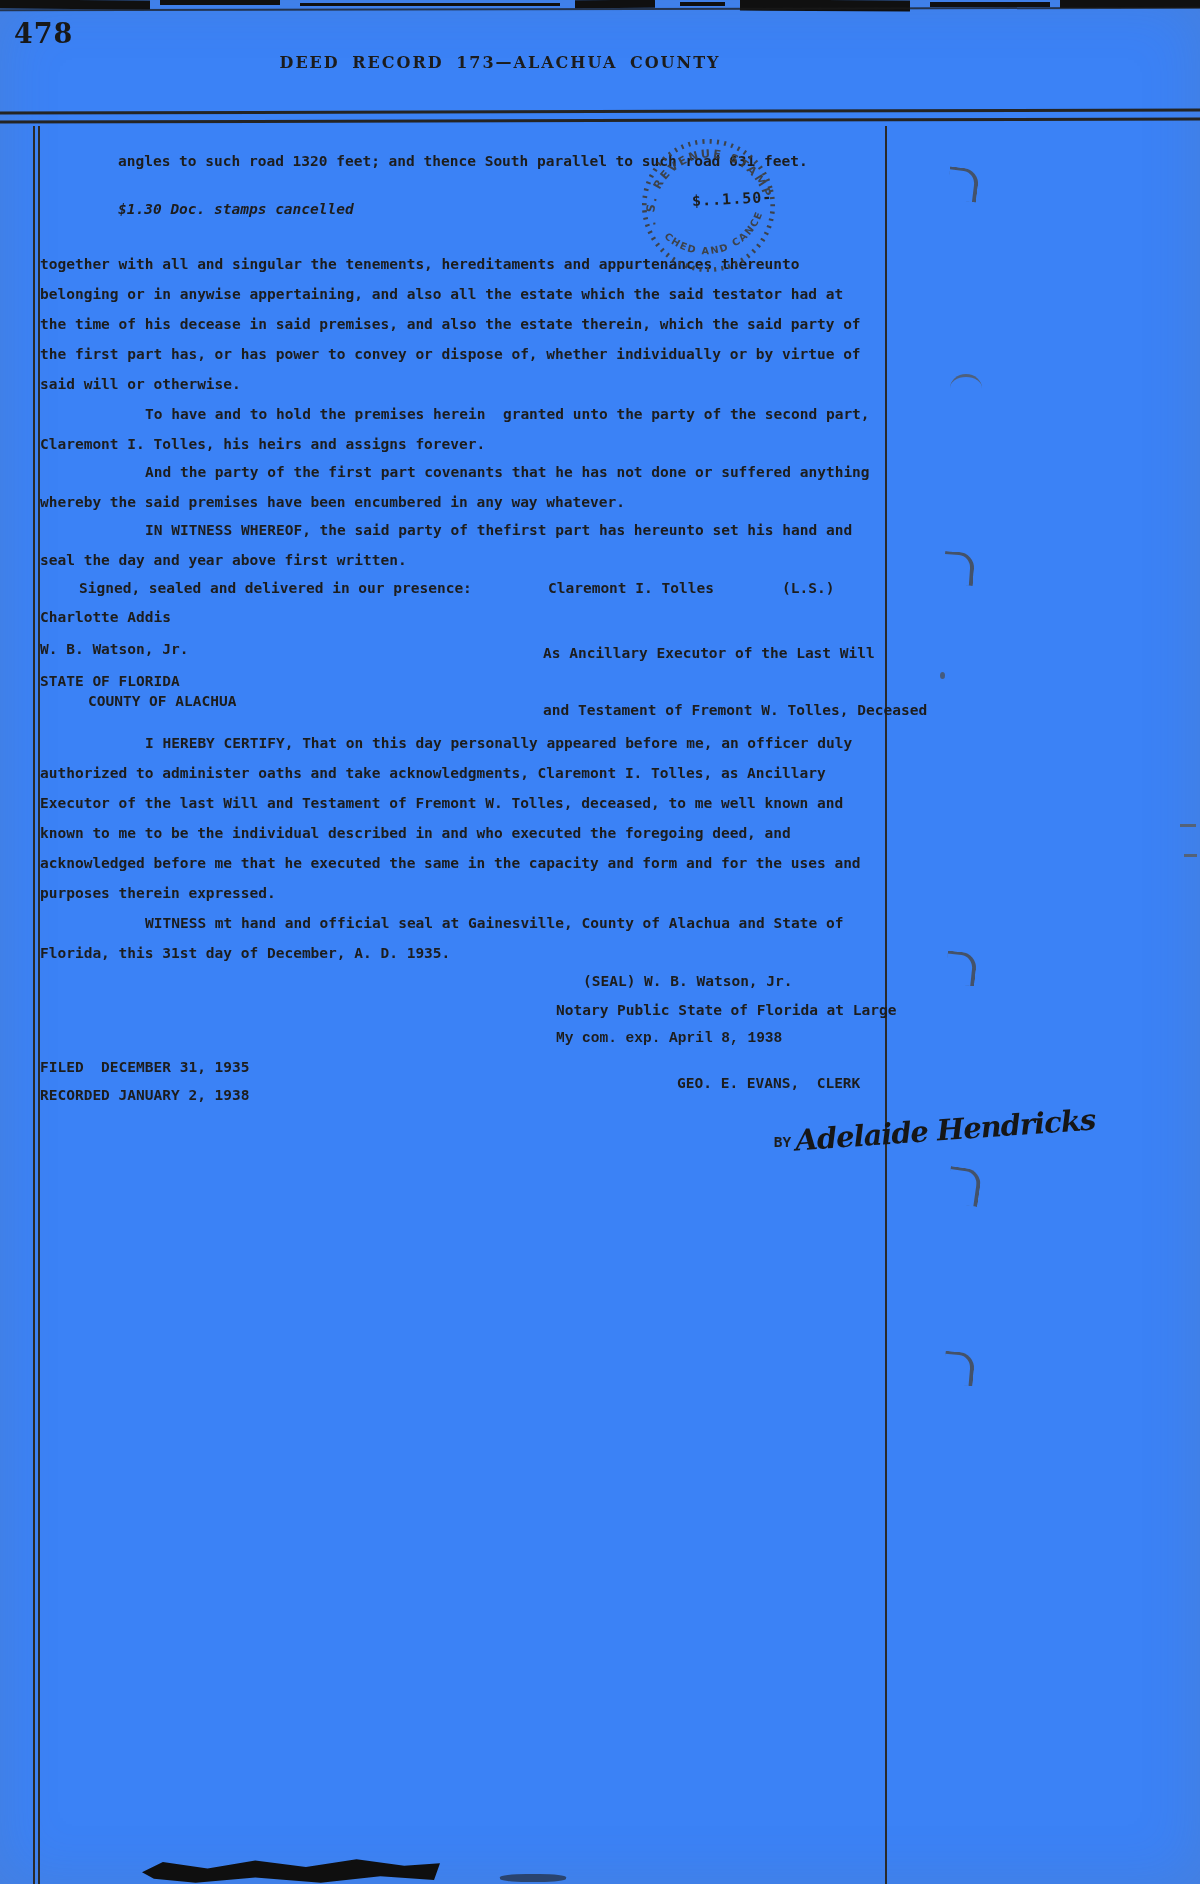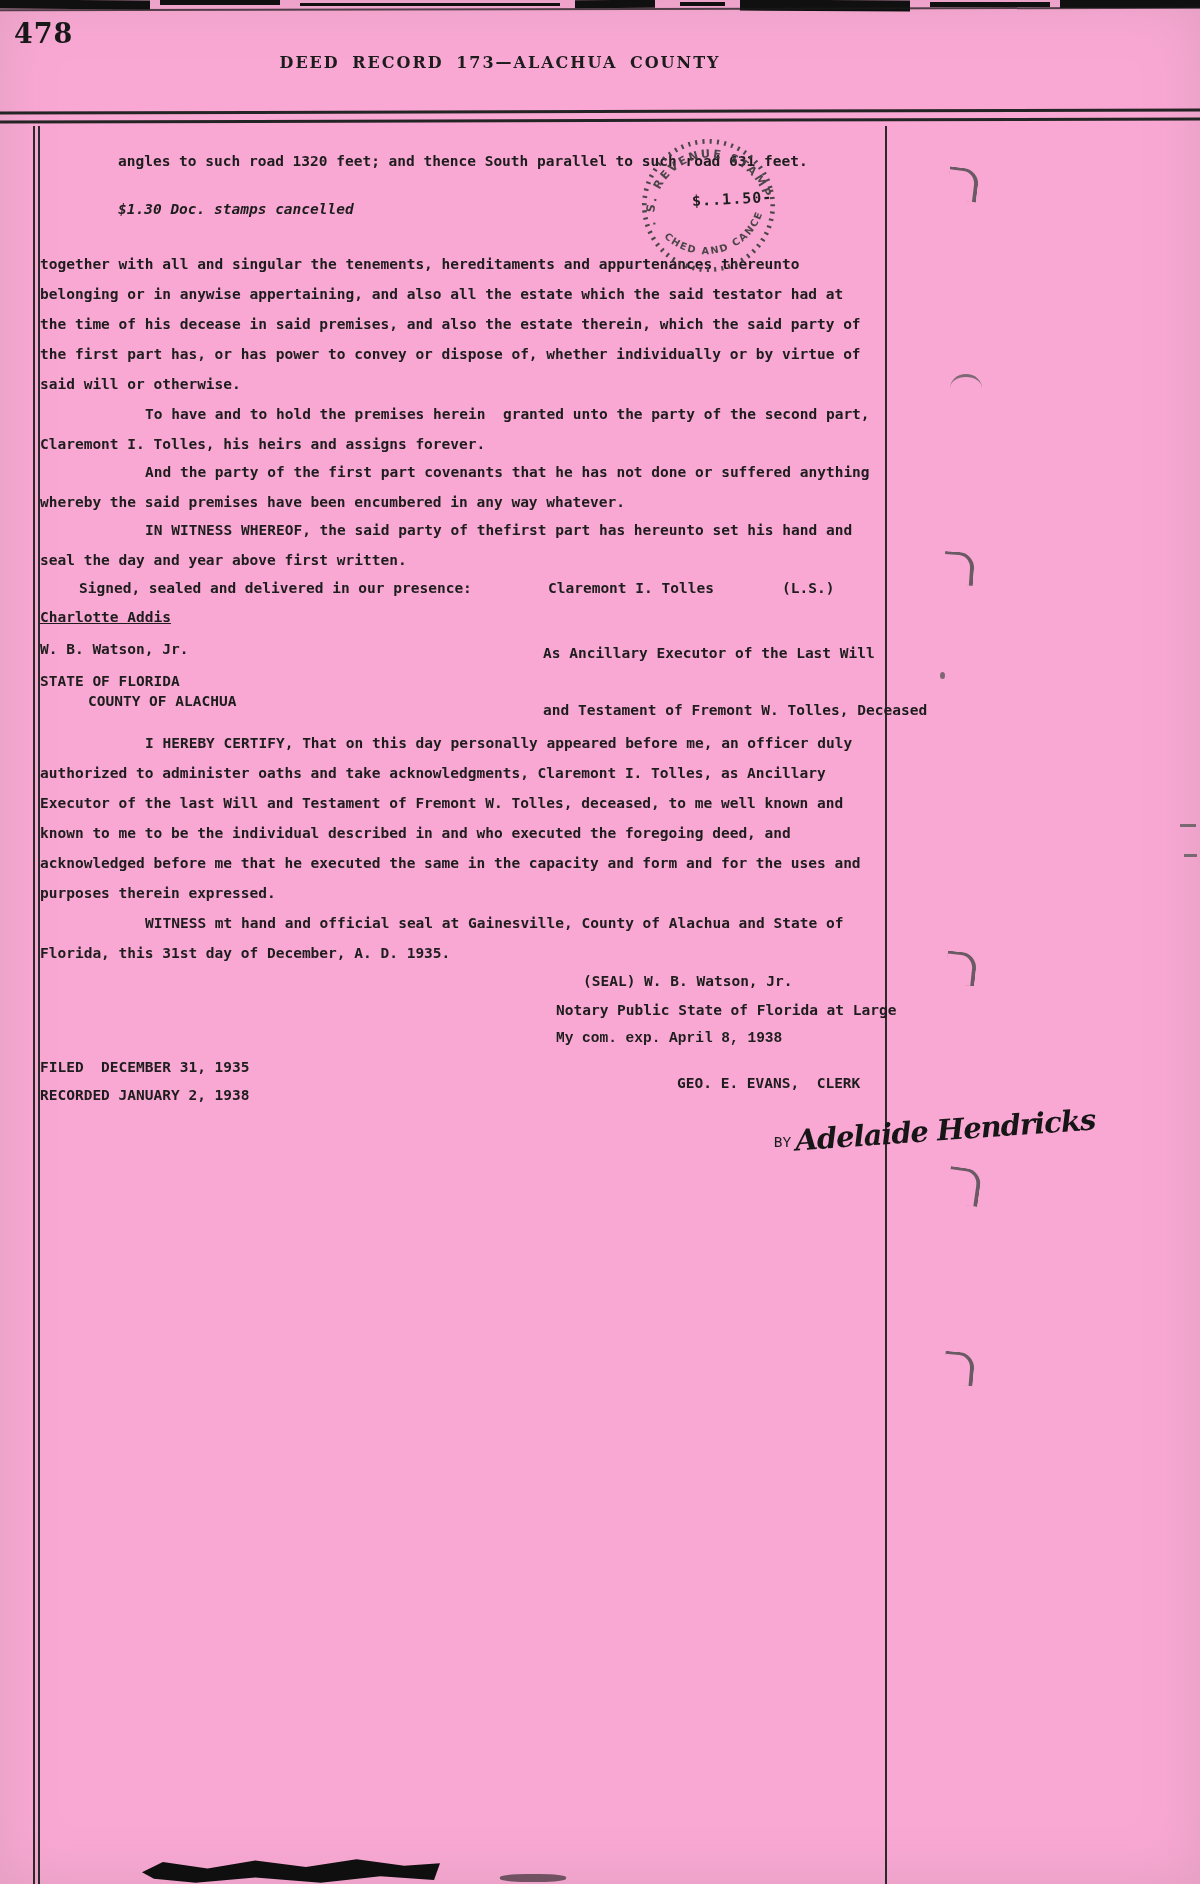--- a/index.html
+++ b/index.html
@@ -1,17 +1,17 @@
 <!DOCTYPE html>
 <html><head>
 <meta charset="utf-8">
 <style>
   html,body{margin:0;padding:0;}
   body{width:1200px;height:1884px;background:#e9e7e1;font-family:"DejaVu Sans Mono",monospace;}
-  .page{position:relative;width:1200px;height:1884px;background:#f9a8d4;overflow:hidden;
+  .page{position:relative;width:1200px;height:1884px;background:#3b82f6;overflow:hidden;
         box-shadow:inset 0 0 60px rgba(120,115,100,.18);}
 
   
   .tear{position:absolute;background:#101010;}
   .tear-line{position:absolute;top:8px;left:0;width:1200px;height:2px;background:#1a1a1a;opacity:.75;transform:rotate(-.12deg);}
 
   .page-number{position:absolute;top:18px;left:14px;font-family:"DejaVu Serif",serif;
                font-weight:bold;font-size:27px;color:#181818;letter-spacing:1px;}
   .header-title{position:absolute;top:53px;left:130px;width:740px;text-align:center;
                 font-family:"DejaVu Serif",serif;font-weight:bold;font-size:16px;
@@ -35,21 +35,21 @@
   .stamp{position:absolute;top:133px;left:636px;width:145px;height:145px;
          transform:rotate(-14deg);z-index:3;opacity:.92;}
   .stamp-amount{position:absolute;top:190px;left:692px;z-index:4;
                 font-weight:bold;font-size:15px;letter-spacing:1px;color:#1d1d1d;
                 transform:rotate(-3deg);white-space:pre;}
 
   
   .script-sig{display:inline-block;font-family:"DejaVu Serif",serif;font-style:italic;
               font-size:29px;color:#161616;transform:rotate(-4deg);
               position:relative;top:-7px;margin-left:4px;letter-spacing:-1px;white-space:pre;}
-  .by-label{font-weight:normal;padding-left:44px;}
+  .by-label{font-weight:bold;padding-left:44px;}
 
   
   .curl{position:absolute;border-right:4px solid #474747;border-top:3px solid #474747;
         border-top-right-radius:16px;width:26px;height:30px;opacity:.8;}
   .arc{position:absolute;width:32px;height:14px;border-top:3px solid #555;
        border-top-left-radius:60% 100%;border-top-right-radius:60% 100%;opacity:.75;}
   .dash{position:absolute;height:3px;background:#5a5a5a;opacity:.8;}
   .dot{position:absolute;width:5px;height:7px;background:#4a4a4a;border-radius:50%;opacity:.7;}
 
   .bottom-smudge{position:absolute;top:1858px;left:142px;width:298px;height:26px;background:#0f0f0f;
@@ -102,21 +102,21 @@
       <div class="abs pre indent" style="top:273px;">To have and to hold the premises herein  granted unto the party of the second part, Claremont I. Tolles, his heirs and assigns forever.</div>
 
       <div class="abs pre indent" style="top:389px;">IN WITNESS WHEREOF, the said party of thefirst part has hereunto set his hand and seal the day and year above first written.</div>
 
       <div class="abs pre indent" style="top:331px;">And the party of the first part covenants that he has not done or suffered anything whereby the said premises have been encumbered in any way whatever.</div>
 
       <div class="abs nowrap" style="top:447px;margin-left:39px;">Signed, sealed and delivered in our presence:</div>
       <span class="nowrap" style="position:absolute;left:508px;top:447px;">Claremont I. Tolles</span>
       <span class="nowrap" style="position:absolute;left:742px;top:447px;">(L.S.)</span>
 
-      <div class="abs nowrap" style="top:476px;text-decoration:underline;">Charlotte Addis</div>
+      <div class="abs nowrap" style="top:476px;">Charlotte Addis</div>
       <div style="position:absolute;left:503px;top:480px;line-height:19px;white-space:pre;">
         <div>As Ancillary Executor of the Last Will</div>
         <div>and Testament of Fremont W. Tolles, Deceased</div>
       </div>
 
       <div class="abs nowrap" style="top:508px;">W. B. Watson, Jr.</div>
 
       <div class="abs nowrap" style="top:540px;">STATE OF FLORIDA</div>
       <div class="abs nowrap" style="top:560px;padding-left:48px;">COUNTY OF ALACHUA</div>
 

